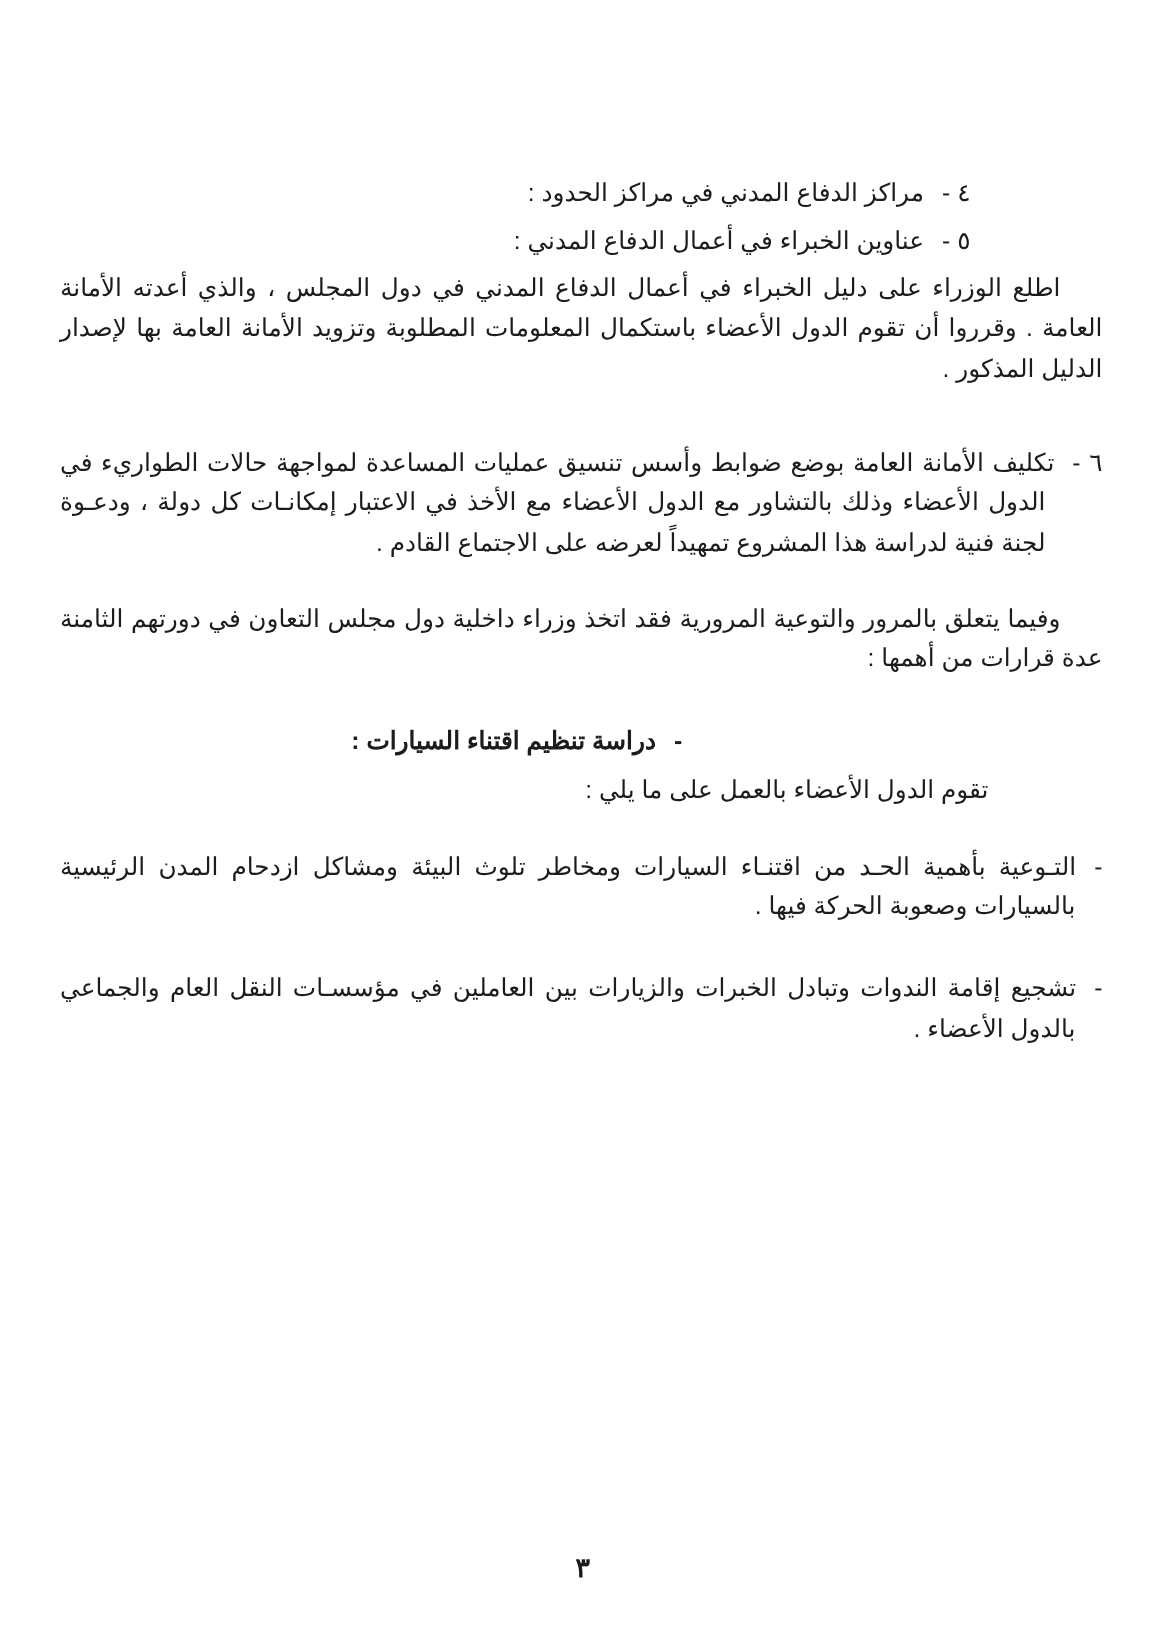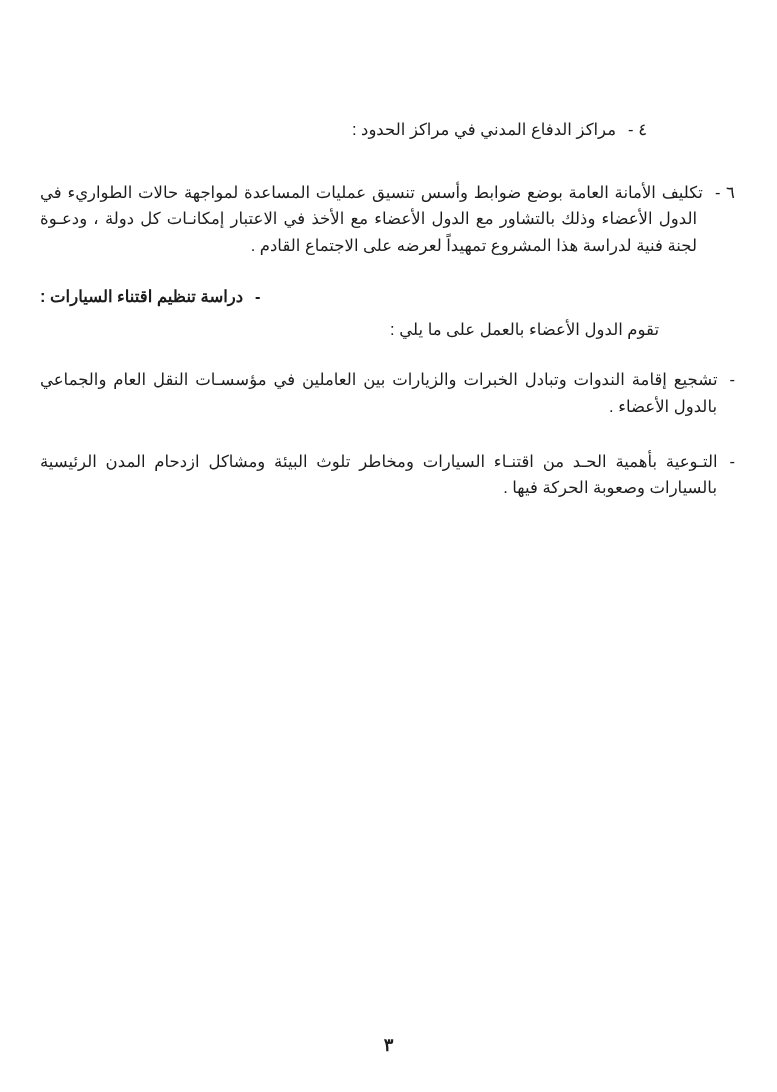--- a/index.html
+++ b/index.html
@@ -39,21 +39,21 @@
   }
   .intro {
     text-align: justify;
     text-indent: 28px;
     margin-bottom: 28px;
   }
   .study-heading {
     margin-right: 86px;
     margin-bottom: 6px;
     font-weight: bold;
-    text-align: left;
+    text-align: center;
     white-space: nowrap;
   }
   .study-intro {
     margin-right: 76px;
     margin-bottom: 24px;
     text-align: right;
   }
   .bullet {
     text-align: justify;
     padding-right: 18px;
@@ -81,39 +81,44 @@
 
 <div class="page">
 
   <section>
     <div class="item-heading">
       <span class="marker">٤ -</span><span>مراكز الدفاع المدني في مراكز الحدود :</span>
     </div>
   </section>
 
   <section>
+    <div class="item-heading">
+      <span class="marker">٥ -</span><span>عناوين الخبراء في أعمال الدفاع المدني :</span>
+    </div>
+    <p class="body">اطلع الوزراء على دليل الخبراء في أعمال الدفاع المدني في دول المجلس ، والذي أعدته الأمانة العامة . وقرروا أن تقوم الدول الأعضاء باستكمال المعلومات المطلوبة وتزويد الأمانة العامة بها لإصدار الدليل المذكور .</p>
   </section>
 
   <section class="section-gap">
     <p class="hang">
       <span class="marker">٦ -</span><span>تكليف الأمانة العامة بوضع ضوابط وأسس تنسيق عمليات المساعدة لمواجهة حالات الطواريء في الدول الأعضاء وذلك بالتشاور مع الدول الأعضاء مع الأخذ في الاعتبار إمكانـات كل دولة ، ودعـوة لجنة فنية لدراسة هذا المشروع تمهيداً لعرضه على الاجتماع القادم .</span>
     </p>
   </section>
 
+  <p class="intro">وفيما يتعلق بالمرور والتوعية المرورية فقد اتخذ وزراء داخلية دول مجلس التعاون في دورتهم الثامنة عدة قرارات من أهمها :</p>
 
   <div class="study-heading">
     <span class="marker">-</span><span>دراسة تنظيم اقتناء السيارات :</span>
   </div>
 
   <p class="study-intro">تقوم الدول الأعضاء بالعمل على ما يلي :</p>
 
 
   <div class="bullet">
-    <span class="marker">-</span><span>تشجيع إقامة الندوات وتبادل الخبرات والزيارات بين العاملين في مؤسسـات النقل العام والجماعي بالدول الأعضاء .</span>
+    <span class="marker">-</span><span>التـوعية بأهمية الحـد من اقتنـاء السيارات ومخاطر تلوث البيئة ومشاكل ازدحام المدن الرئيسية بالسيارات وصعوبة الحركة فيها .</span>
   </div>
 
   <div class="bullet">
-    <span class="marker">-</span><span>التـوعية بأهمية الحـد من اقتنـاء السيارات ومخاطر تلوث البيئة ومشاكل ازدحام المدن الرئيسية بالسيارات وصعوبة الحركة فيها .</span>
+    <span class="marker">-</span><span>تشجيع إقامة الندوات وتبادل الخبرات والزيارات بين العاملين في مؤسسـات النقل العام والجماعي بالدول الأعضاء .</span>
   </div>
 
   <div class="page-number">٣</div>
 
 </div>
 
 </body></html>

